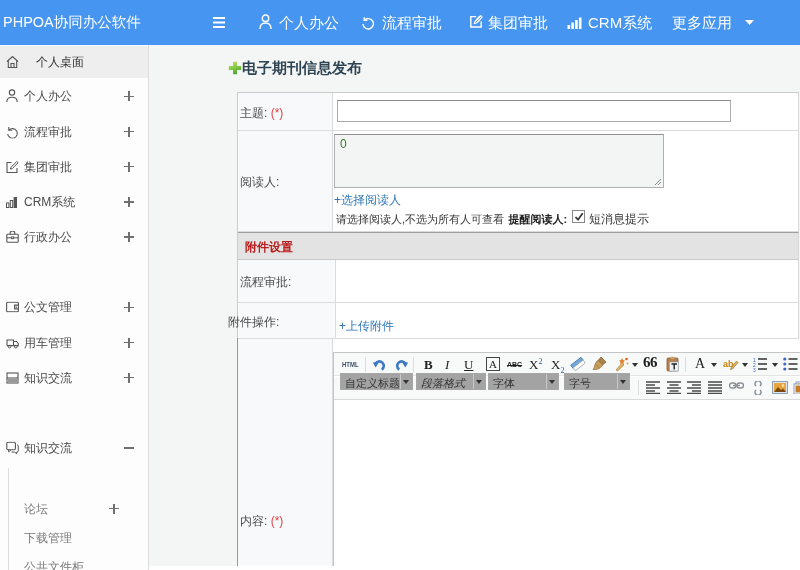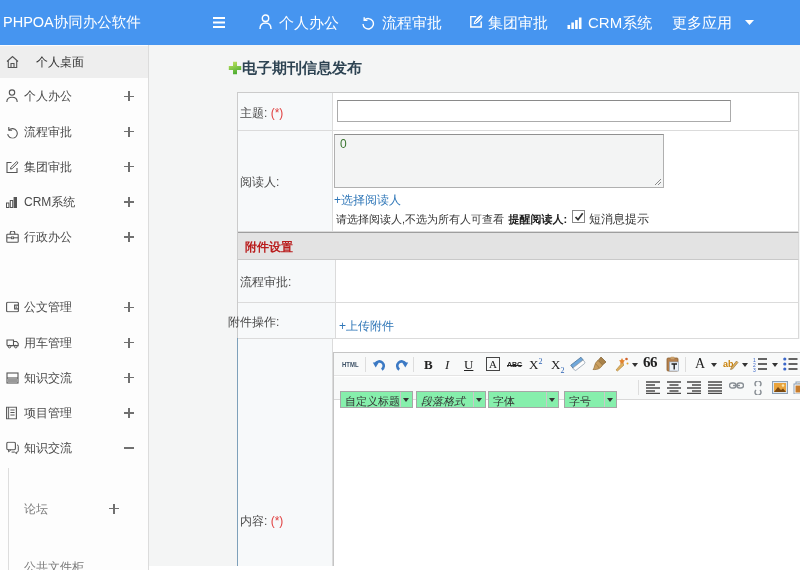--- a/index.html
+++ b/index.html
@@ -38,21 +38,21 @@
 
 .labelcell { background:#F7F9FA; border-right:1px solid #DBDBDB; }
 .whitecell { background:#fff; }
 
 
 .tb { position:absolute; }
 .tb2 { position:absolute; top:28px; }
 .tserif { font-family:"Liberation Serif", serif; font-size:13px; color:#222; }
 .tsep { position:absolute; top:4px; width:1px; height:15px; background:#DDDDDD; }
 .tcaret { position:absolute; top:10px; width:0; height:0; border-left:3px solid transparent; border-right:3px solid transparent; border-top:4px solid #333; }
-.tsel { position:absolute; top:38px; height:17px; background:#86efac; border:1px solid #A6A6A6;padding-left:28px; }
+.tsel { position:absolute; top:20px; height:17px; background:#a3a3a3; border:1px solid #A6A6A6;padding-left:28px; }
 .tsel span { position:absolute; left:4px; top:2px; font-size:11px; color:#333; white-space:nowrap; }
 .tsel i { position:absolute; right:11px; top:0; width:1px; height:100%; background:#C9C9C9; }
 .tsel b { position:absolute; right:3px; top:6px; width:0; height:0; border-left:3px solid transparent; border-right:3px solid transparent; border-top:4px solid #333; }
 
 </style>
 </head>
 <body>
 <div id="page">
 
   <div id="header">
@@ -169,41 +169,35 @@
     </div>
     <div class="mitem" style="top:320.8px;">
       <svg width="13" height="12" viewBox="0 0 13 12">
           <rect x="1" y="1" width="11" height="10" fill="none" stroke="#555" stroke-width="1.1"></rect>
           <path d="M1 6 L12 6" stroke="#555" stroke-width="1.1"></path>
           <rect x="1.8" y="6.8" width="9.4" height="3.4" fill="#999"></rect>
         </svg>
       <span class="txt">知识交流</span>
         <i class="plus"></i>
     </div>
-    <div class="mitem" style="top:356px;">
-      <svg width="11" height="13" viewBox="0 0 11 13">
-          <rect x="0.6" y="0.6" width="9.8" height="11.8" fill="none" stroke="#555" stroke-width="1.1"></rect>
-          <path d="M2.6 0.6 L2.6 12.4" stroke="#555" stroke-width="0.9"></path>
-          <path d="M4.4 3.5 L8.6 3.5 M4.4 6 L8.6 6 M4.4 8.5 L8.6 8.5" stroke="#555" stroke-width="1"></path>
-        </svg>
-      <span class="txt">项目管理</span>
-        <i class="plus"></i>
-    </div>
     <div class="mitem" style="top:391.1px;">
       <svg width="13" height="13" viewBox="0 0 13 13">
           <rect x="0.8" y="0.8" width="8.6" height="7.4" rx="1.2" fill="none" stroke="#555" stroke-width="1.1"></rect>
           <path d="M2.6 8.2 L2.6 10.4 L5 8.2" fill="none" stroke="#555" stroke-width="1"></path>
           <path d="M11 3.4 C11.8 3.4 12.3 3.9 12.3 4.7 L12.3 9.3 C12.3 10.1 11.8 10.6 11 10.6 L10.6 10.6 L10.6 12.3 L8.6 10.6 L5.6 10.6" fill="none" stroke="#555" stroke-width="1"></path>
         </svg>
       <span class="txt">知识交流</span>
         <i class="minus" style="width:8px;"></i>
     </div>
     <div class="mitem sub" style="top:451.5px;">
         <span class="txt">论坛</span>
         <i class="plus" style="left:109px;"></i>
+      </div>
+    <div class="mitem sub" style="top:480.5px;">
+        <span class="txt">下载管理</span>
       </div>
     <div class="mitem sub" style="top:509.5px;">
         <span class="txt">公共文件柜</span>
       </div>
   </div>
 
   <div class="abs" style="left:149px; top:45px; width:1px; height:521px; background:#F4F5F5;"></div>
   <div id="main">
 
     <svg class="abs" style="left:78px; top:16px;" width="14" height="14" viewBox="0 0 14 14">
@@ -340,21 +334,21 @@
       <div class="tsel" style="left:82px; width:70px;font-style:italic;">
           <span>段落格式</span>
           <i></i>
           <b></b>
         </div>
       <div class="tsel" style="left:154px; width:71px;">
           <span>字体</span>
           <i></i>
           <b></b>
         </div>
-      <div class="tsel" style="left:230px; width:53px;text-decoration:underline;">
+      <div class="tsel" style="left:230px; width:66px;text-decoration:underline;">
           <span>字号</span>
           <i></i>
           <b></b>
         </div>
       <div class="tsep" style="left:304px; top:27px;"></div>
       <svg class="tb2" style="left:312px;" width="14" height="13" viewBox="0 0 14 13">
           <path d="M0 1 L14 1 M0 4 L9 4 M0 7 L14 7 M0 10 L9 10 M0 12.5 L14 12.5" stroke="#4a4a4a" stroke-width="1.5"></path>
         </svg>
       <svg class="tb2" style="left:333px;" width="14" height="13" viewBox="0 0 14 13">
           <path d="M0 1 L14 1 M2.5 4 L11.5 4 M0 7 L14 7 M2.5 10 L11.5 10 M0 12.5 L14 12.5" stroke="#4a4a4a" stroke-width="1.5"></path>

